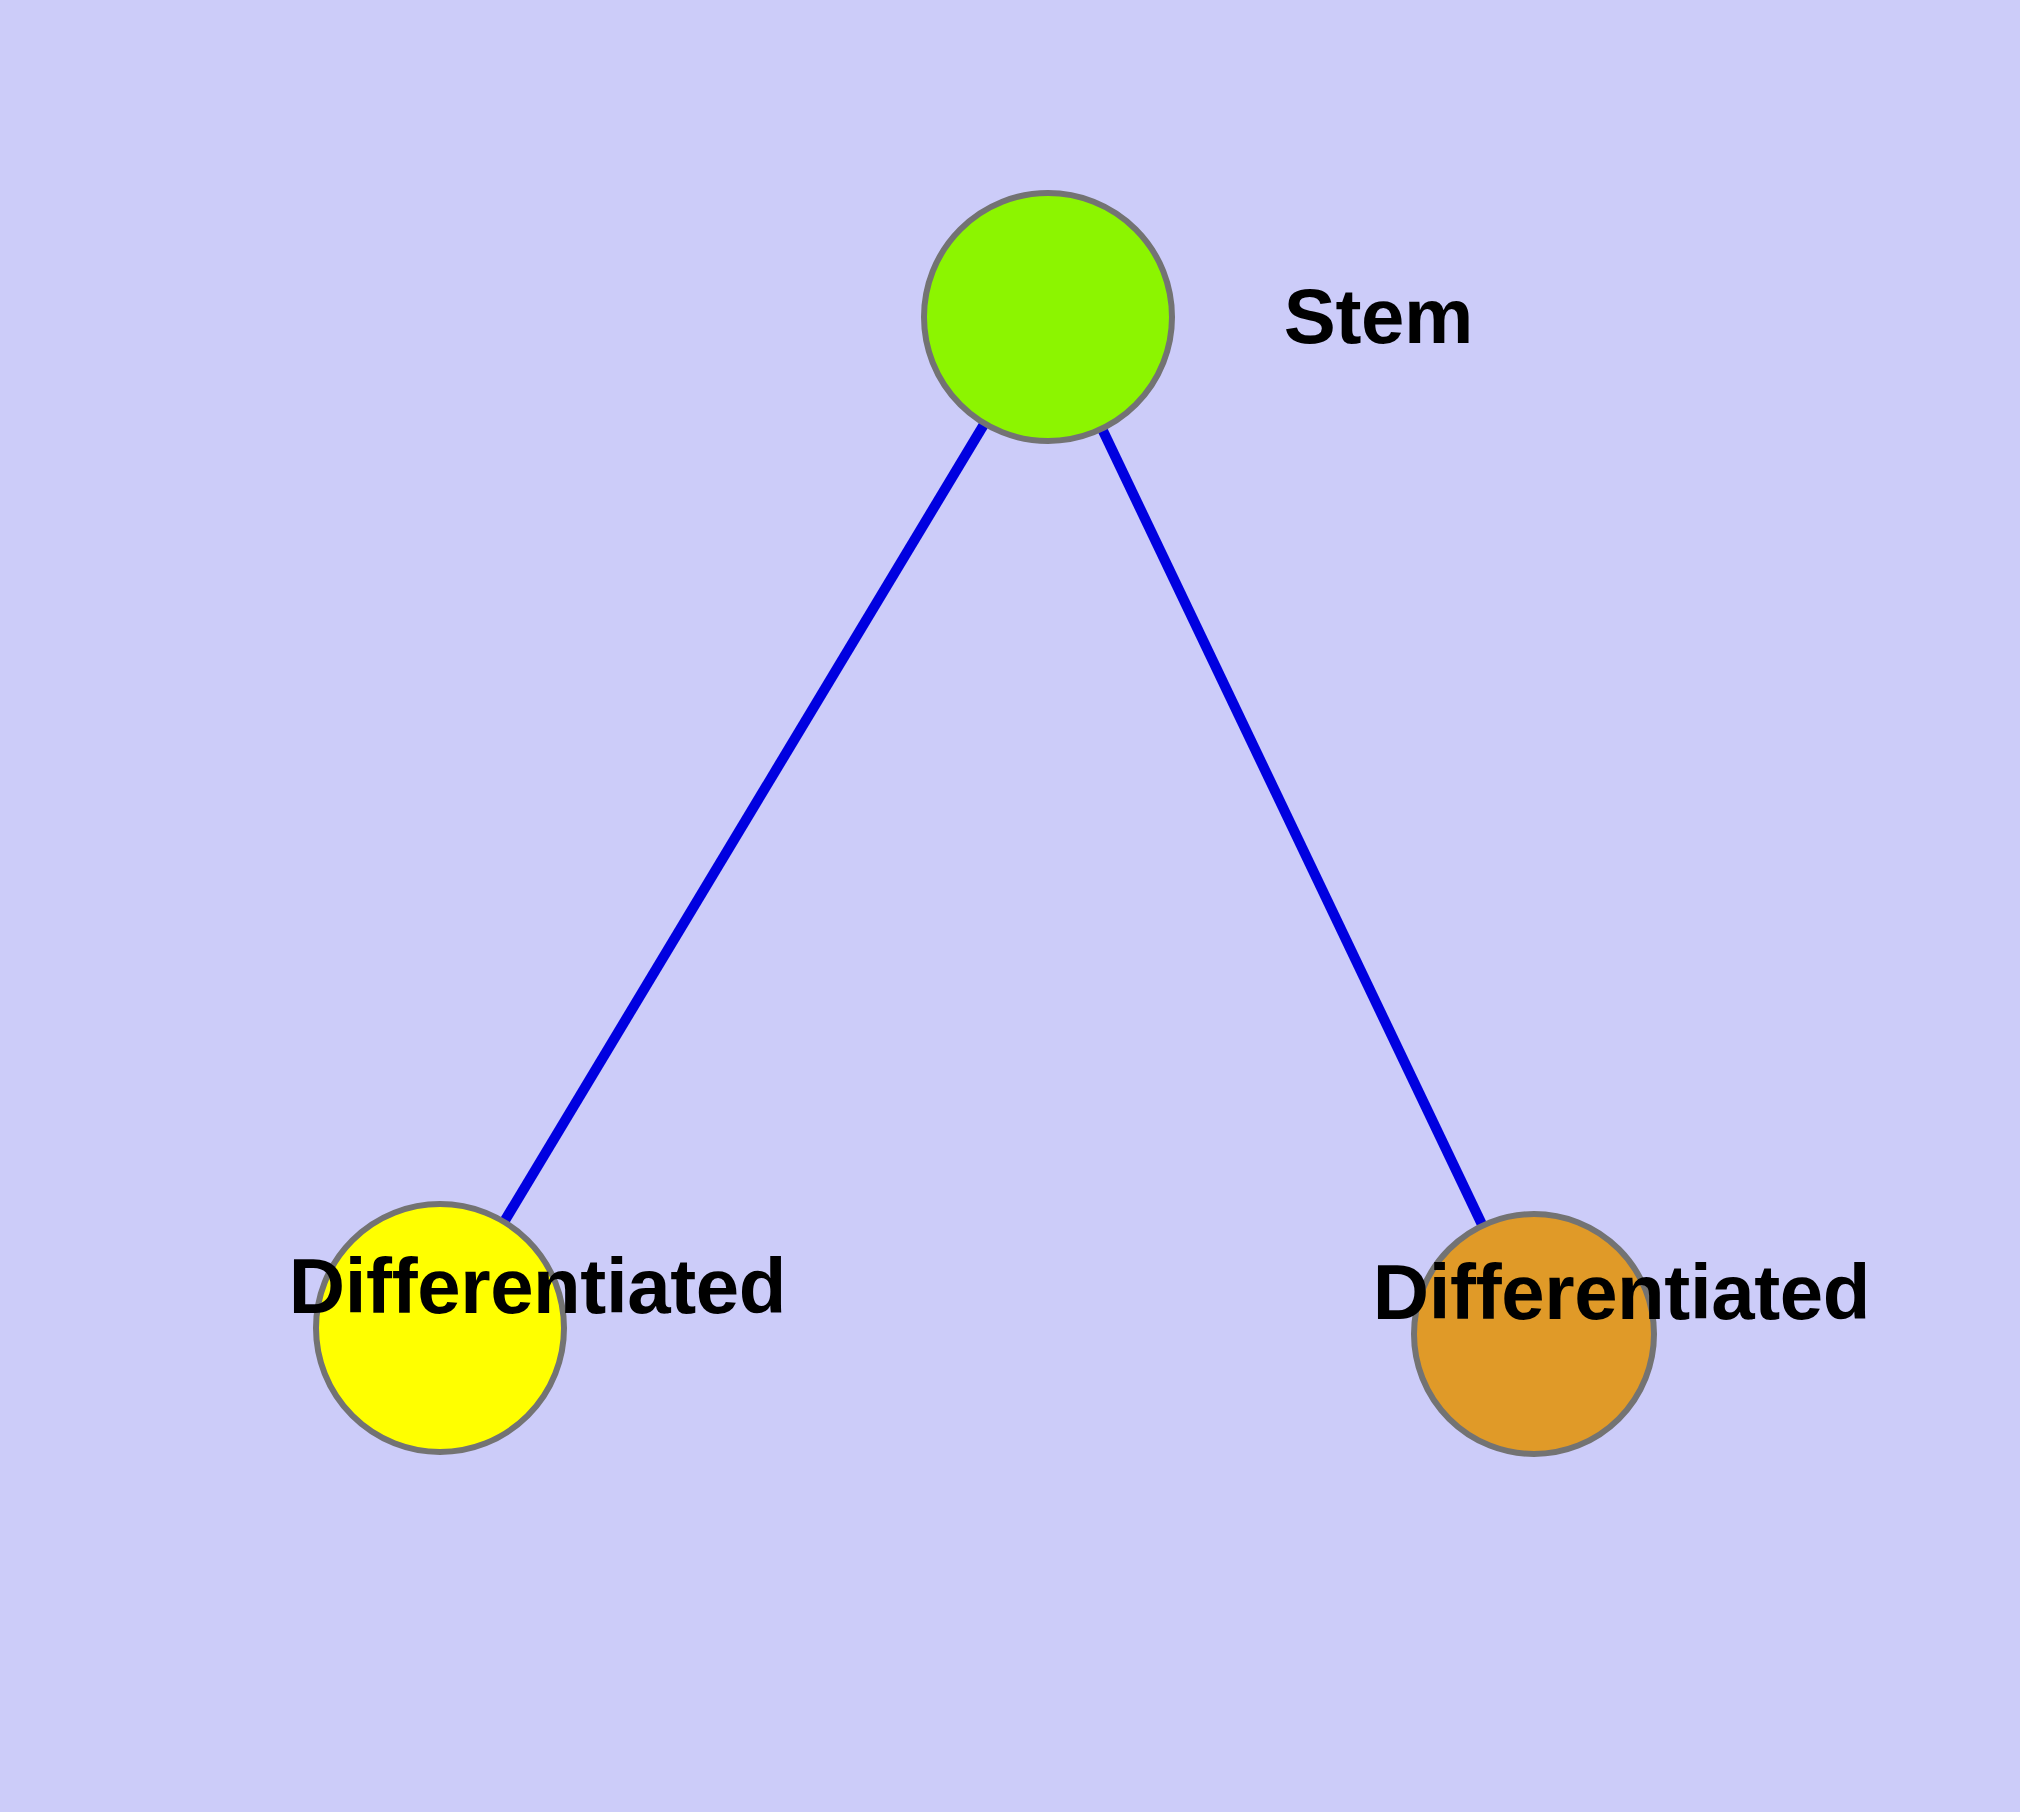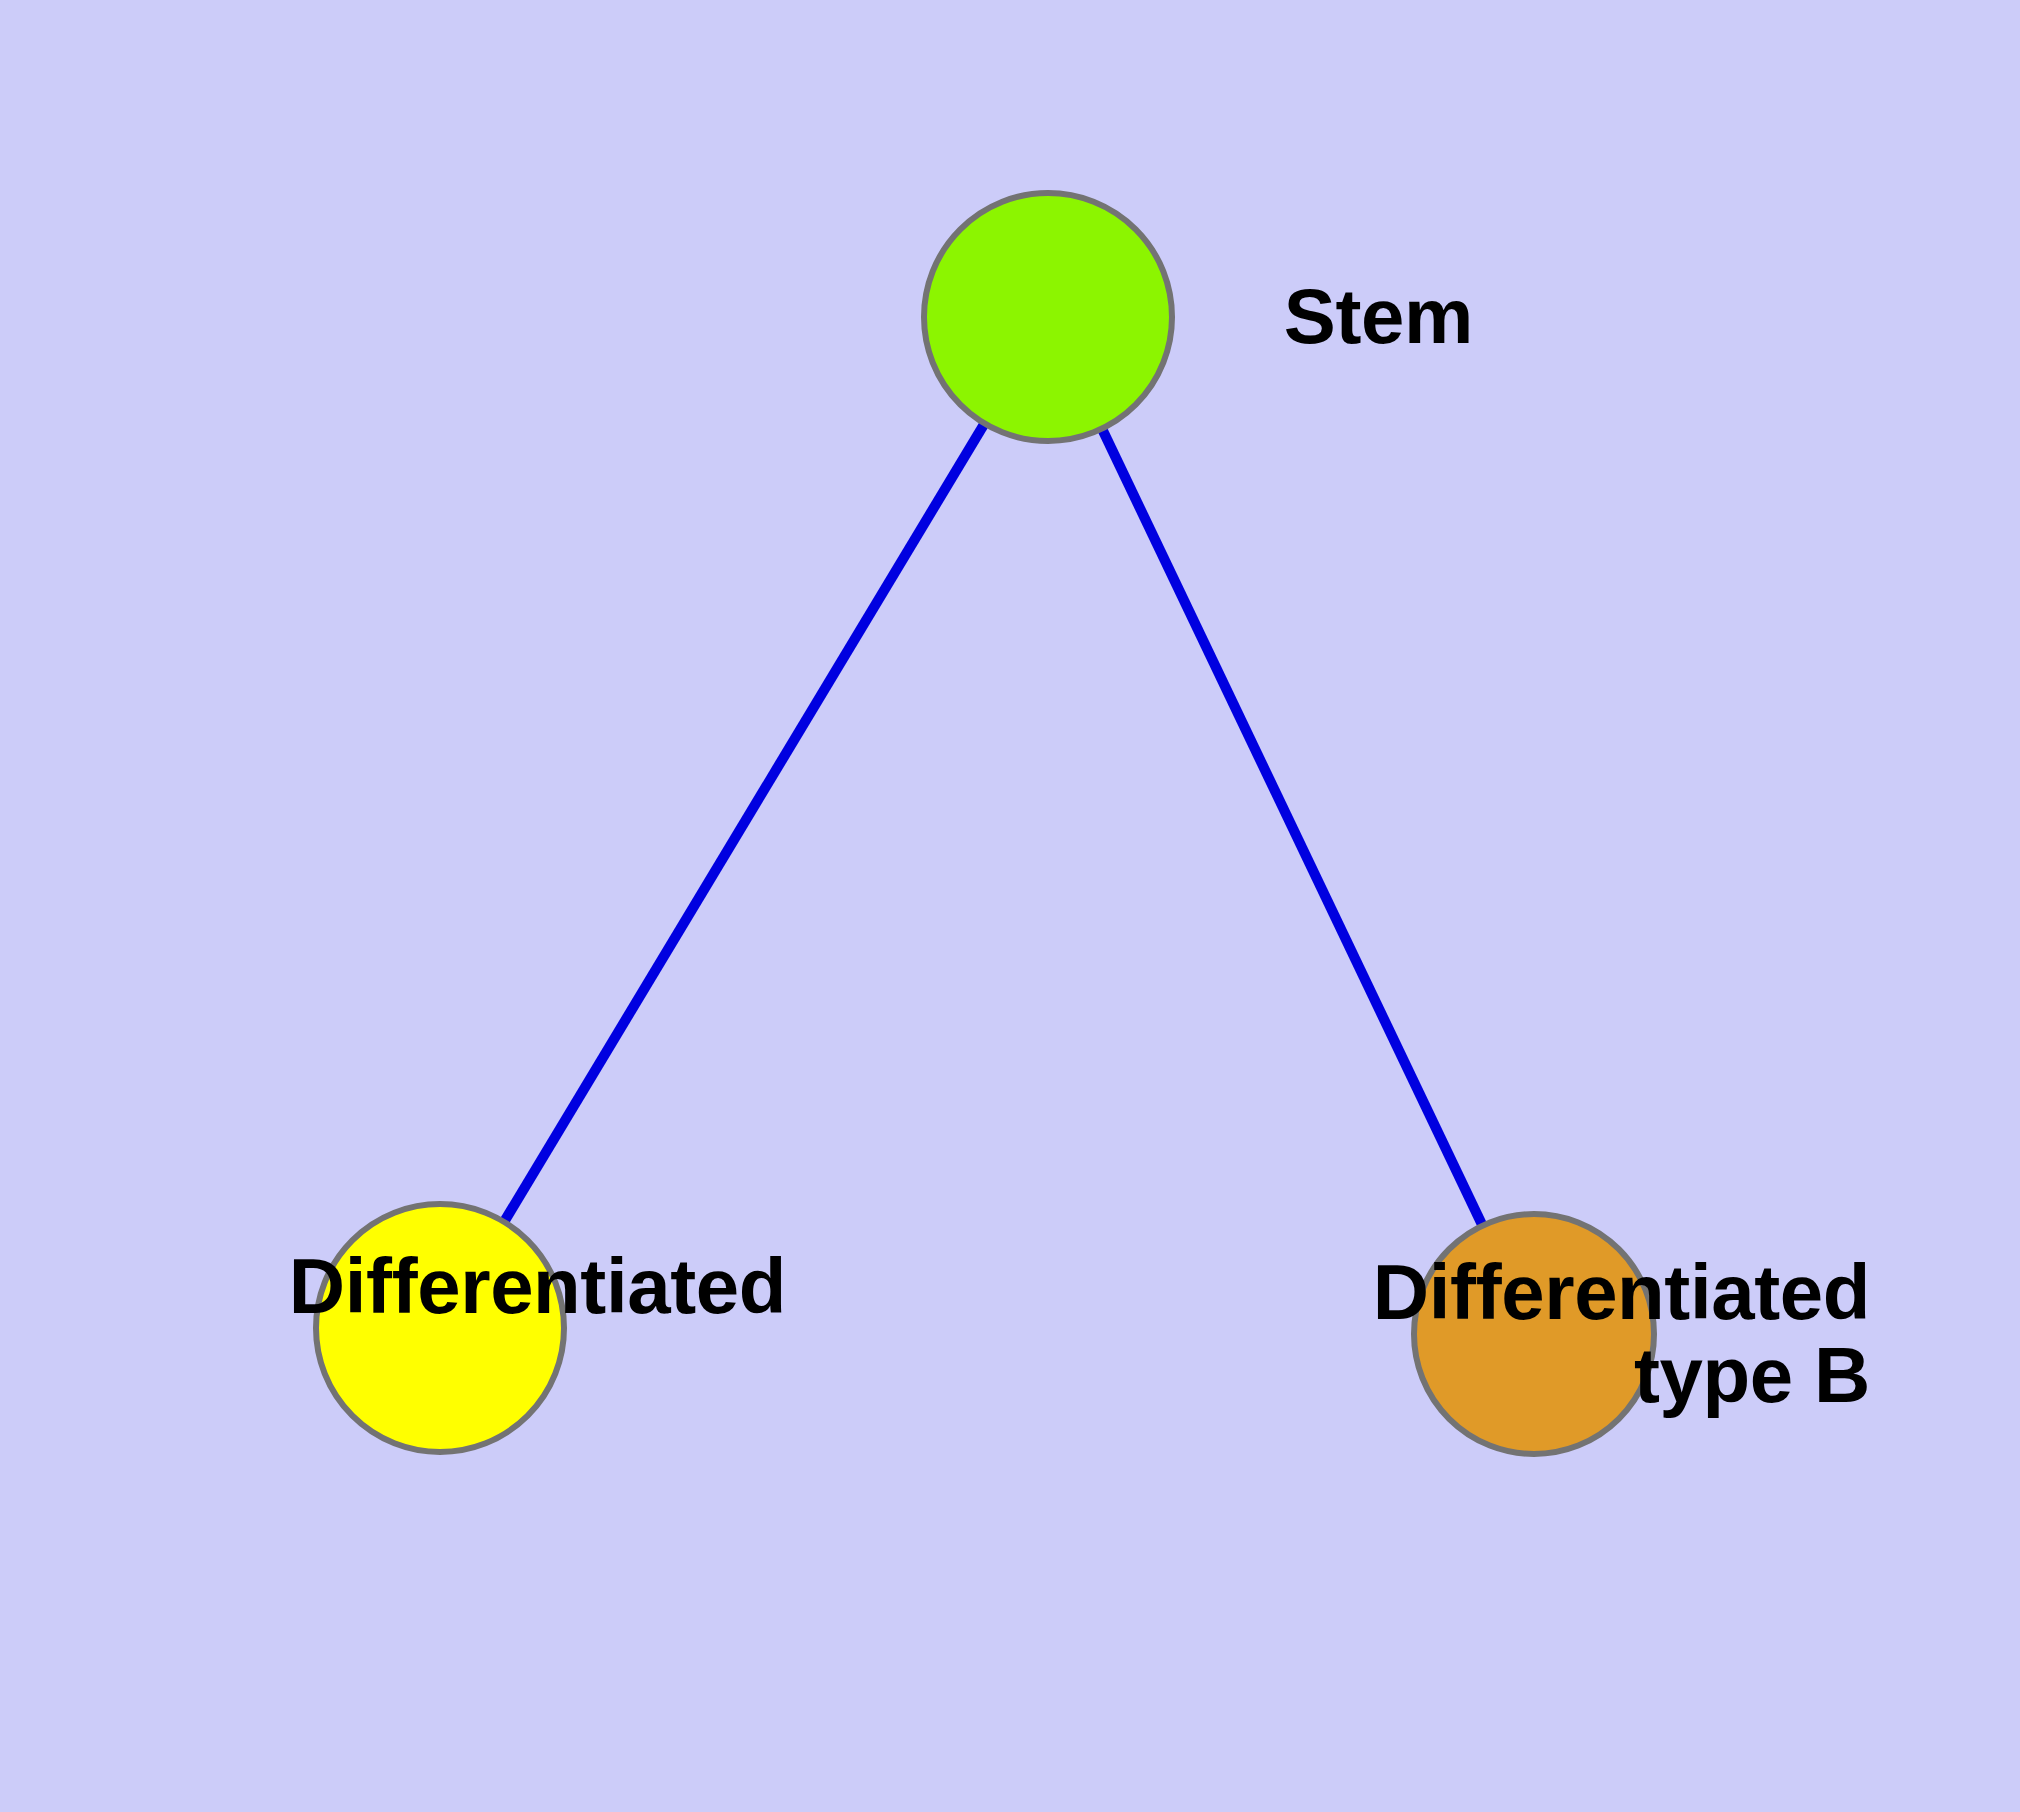--- a/index.html
+++ b/index.html
@@ -59,16 +59,16 @@
   <div class="node" style="left:921px; top:190px; width:254px; height:254px; background:#8cf500; border:6px solid #737373;"></div>
 
   <div class="node" style="left:313px; top:1201px; width:254px; height:254px; background:#ffff00; border:6px solid #737373;"></div>
 
   <div class="node" style="left:1411px; top:1211px; width:246px; height:246px; background:#e09a28; border:6px solid #737373;"></div>
 
   <div class="node-label" style="left:625px; top:275px; width:848px;">Stem</div>
 
   <div class="node-label" style="left:-62px; top:1245px; width:848px;"><span>Differentiated</span><br></div>
 
-  <div class="node-label" style="left:1022px; top:1251px; width:848px;"><span>Differentiated</span><br><span>type B</span></div>
+  <div class="node-label" style="left:1022px; top:1251px; width:848px;"><span>Differentiated</span><br></div>
 
 </div>
 
 
 </body></html>

